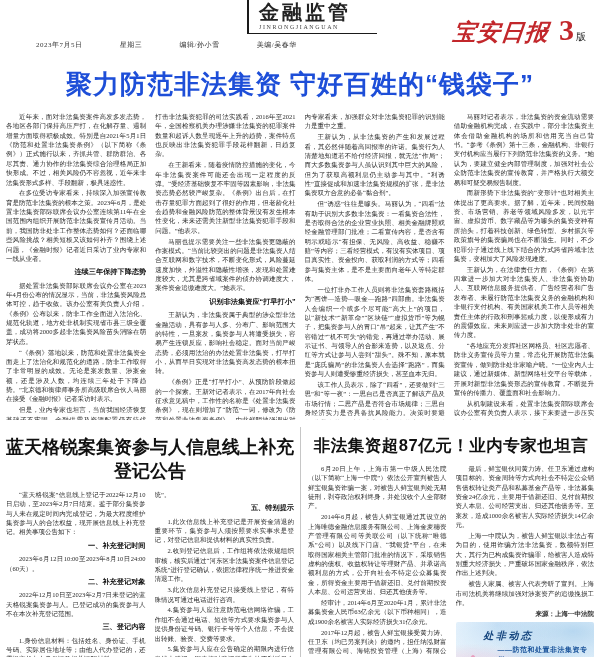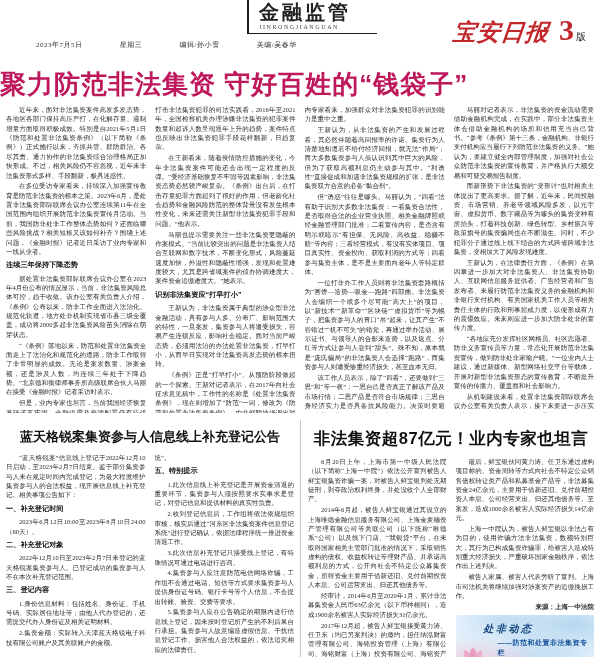--- a/index.html
+++ b/index.html
@@ -19,46 +19,46 @@
   .section-py{font-size:6px;letter-spacing:1.6px;color:#444;margin-top:1px;}
   .masthead{position:absolute;right:14px;top:16px;display:flex;align-items:baseline;}
   .paper-name{
     color:#c2272b;font-size:23px;font-weight:bold;font-style:italic;letter-spacing:1px;
     transform:skewX(-6deg);display:inline-block;font-family:"Liberation Serif",serif;
   }
   .page-num{color:#c2272b;font-size:30px;font-weight:bold;margin-left:10px;line-height:.9;}
   .page-label{color:#222;font-size:10px;margin-left:2px;}
   
   .main-headline{
-    margin:7px 0 3px;text-align:left;font-size:26px;font-weight:900;letter-spacing:1px;
-    font-family:"Liberation Sans","DejaVu Sans",sans-serif;color:#be185d;
+    margin:7px 0 10px;text-align:center;font-size:26px;font-weight:900;letter-spacing:1px;
+    font-family:"Liberation Sans","DejaVu Sans",sans-serif;color:#1d4ed8;
   }
   
   .cols{display:flex;gap:9px;padding:0 6px;}
   .col{flex:1 1 0;height:308px;overflow:hidden;}
   .blk{
     font-size:6.5px;line-height:1.44;text-align:justify;text-indent:2em;color:#2b2b2b;
     margin:0 0 1.5px;word-break:break-all;
   }
   .blk.t-pc{text-indent:0;}
   .blk.t-h{
-    text-indent:0;text-align:left;font-weight:bold;font-size:7.2px;margin:4px 0 3px;
+    text-indent:0;text-align:right;font-weight:bold;font-size:7.2px;margin:4px 0 3px;
     font-family:"Liberation Sans","DejaVu Sans",sans-serif;color:#111;
   }
   .blk.t-src{text-indent:0;text-align:right;font-weight:bold;}
   
   .bottom{display:flex;padding:0 6px;margin-top:7px;}
   .b-half{width:50%;box-sizing:border-box;}
   .b-left{padding-right:6px;}
   .b-right{border-left:1px solid #c6c6c6;padding-left:7px;}
   .sub-headline{
     margin:8px 0 7px;text-align:center;font-weight:900;color:#111;
     font-family:"Liberation Sans","DejaVu Sans",sans-serif;
   }
-  .sub-headline.notice{font-size:13px;letter-spacing:0;}
+  .sub-headline.notice{font-size:18px;letter-spacing:0;}
   .sub-headline.court{font-size:16.5px;letter-spacing:.5px;}
   .bcols{display:flex;gap:9px;}
   .bcol{flex:1 1 0;height:200px;overflow:hidden;}
   
   .banner{
     position:relative;margin-top:4px;height:62px;overflow:hidden;border-radius:2px;
     background:
       radial-gradient(ellipse at 12% 85%, rgba(236,146,178,.45), transparent 42%),
       radial-gradient(ellipse at 85% 15%, rgba(136,188,228,.55), transparent 52%),
       radial-gradient(ellipse at 30% 5%, rgba(158,200,236,.5), transparent 48%),

